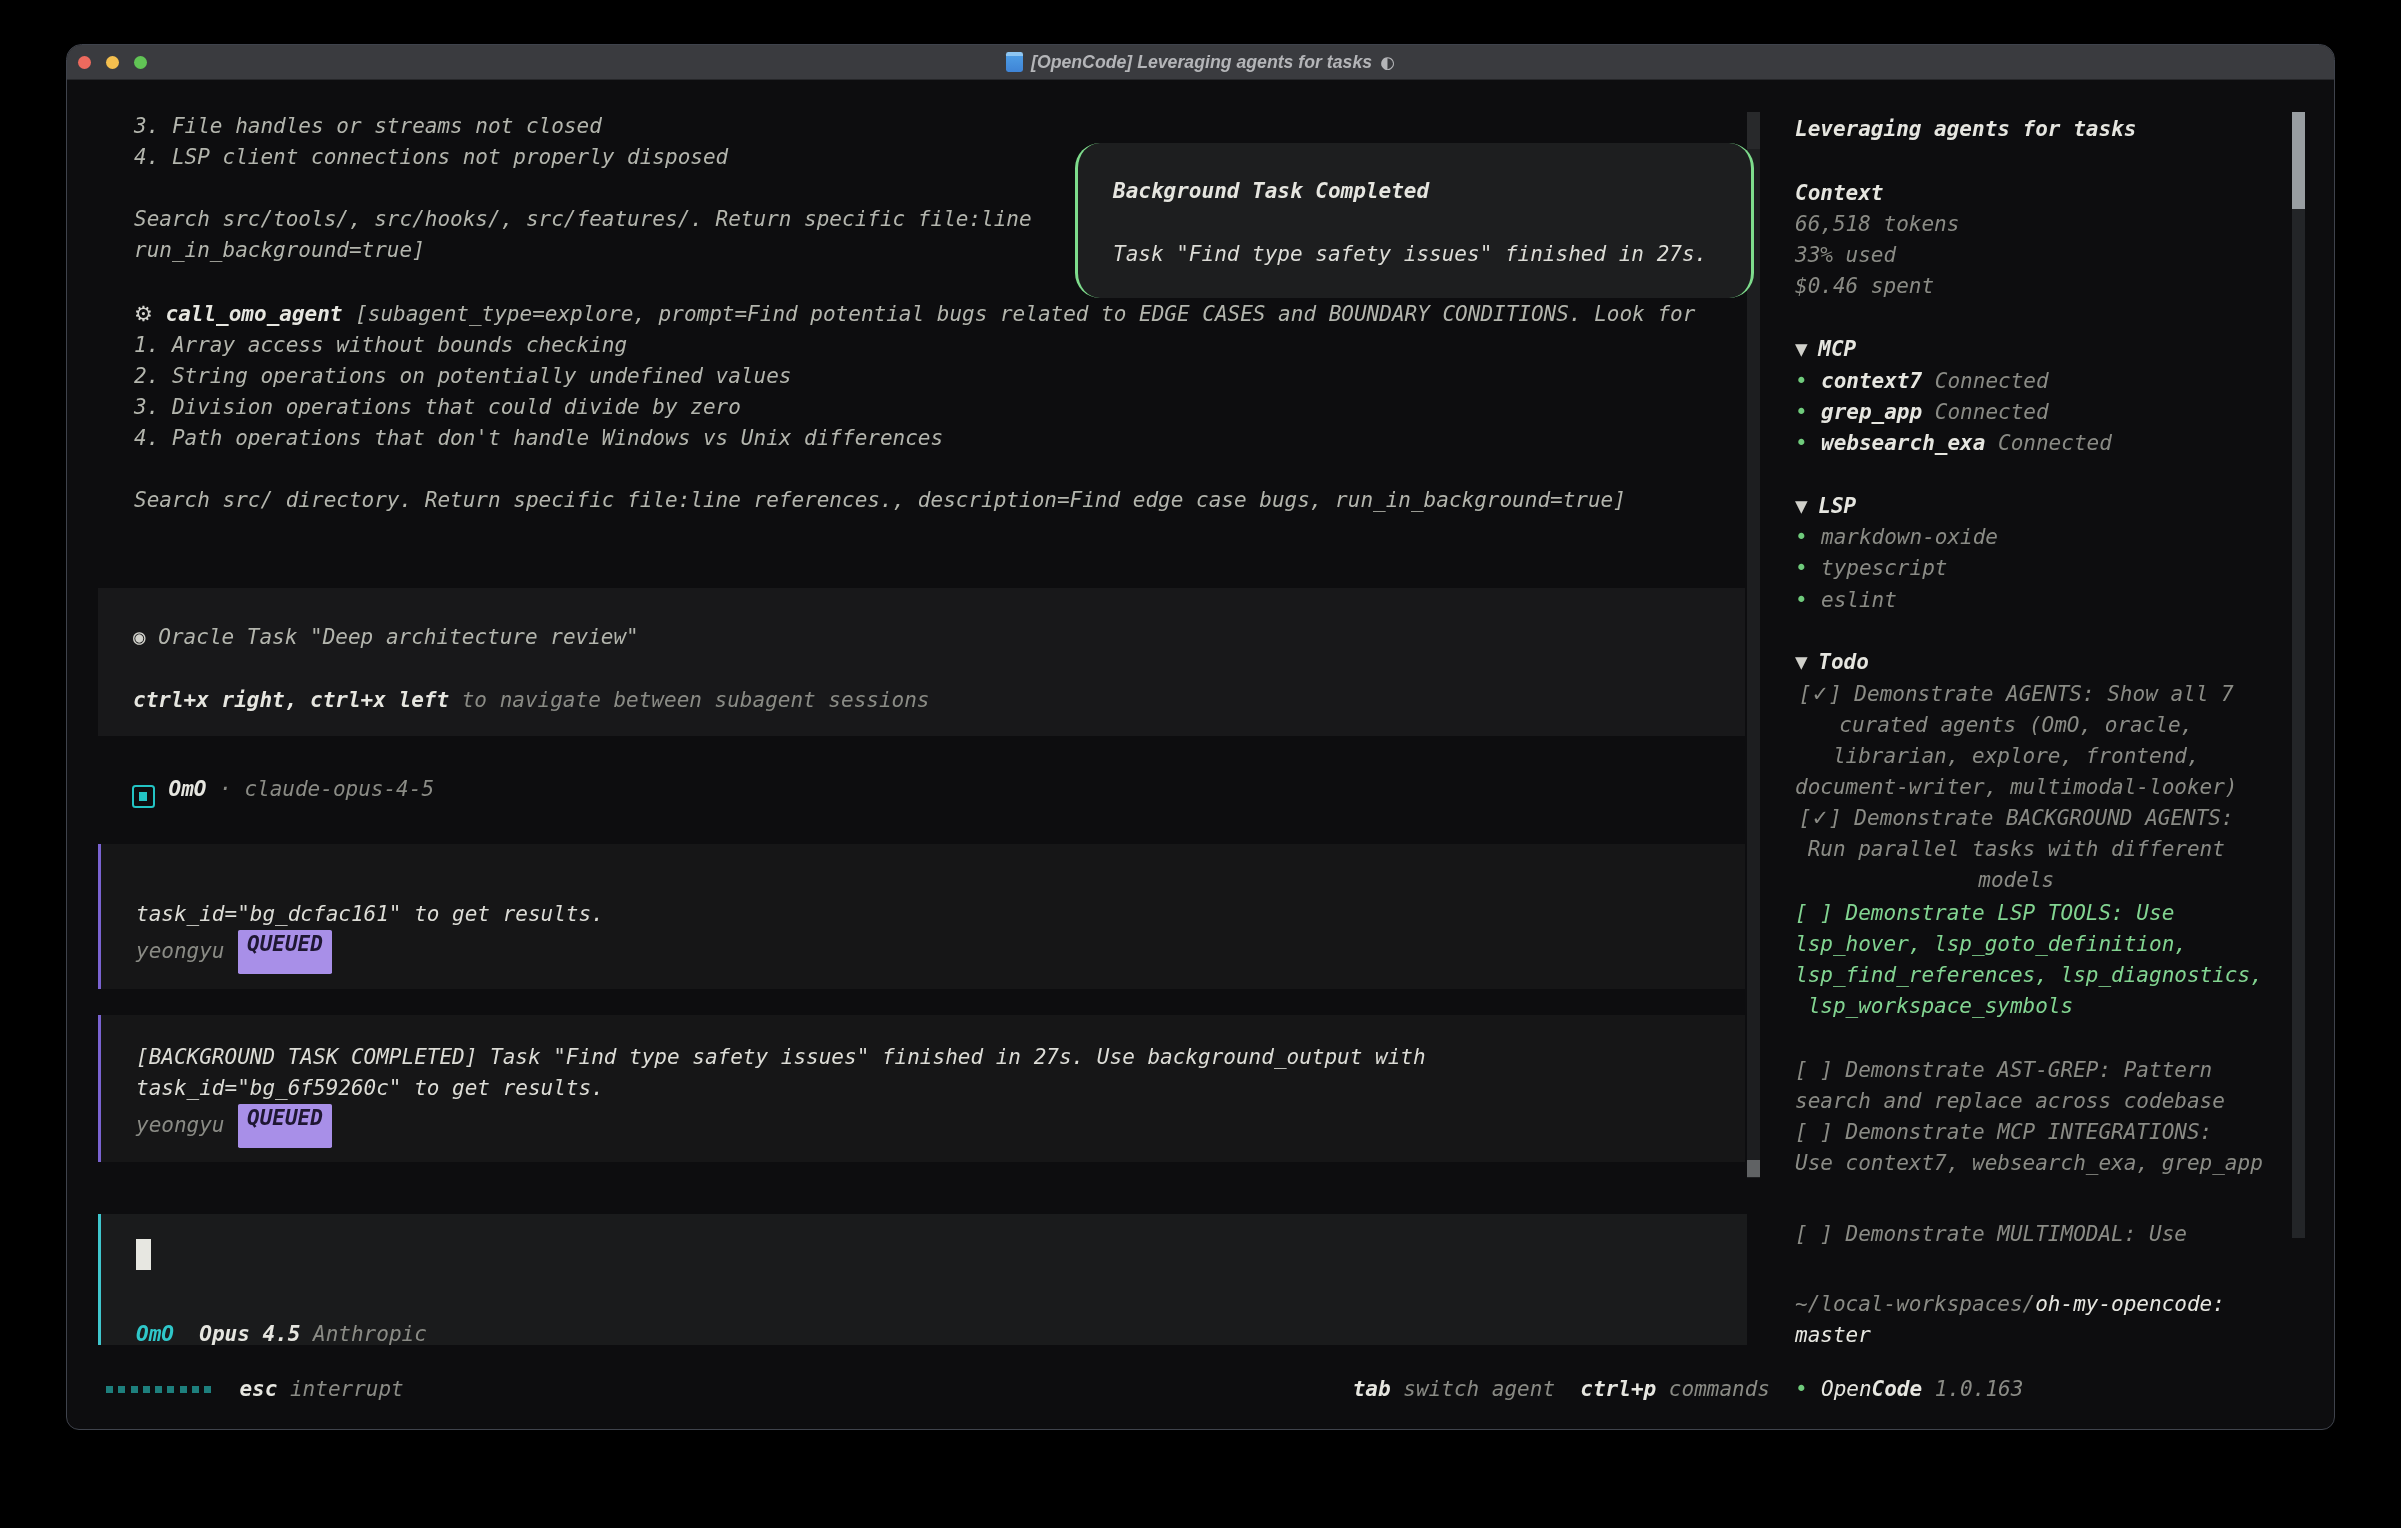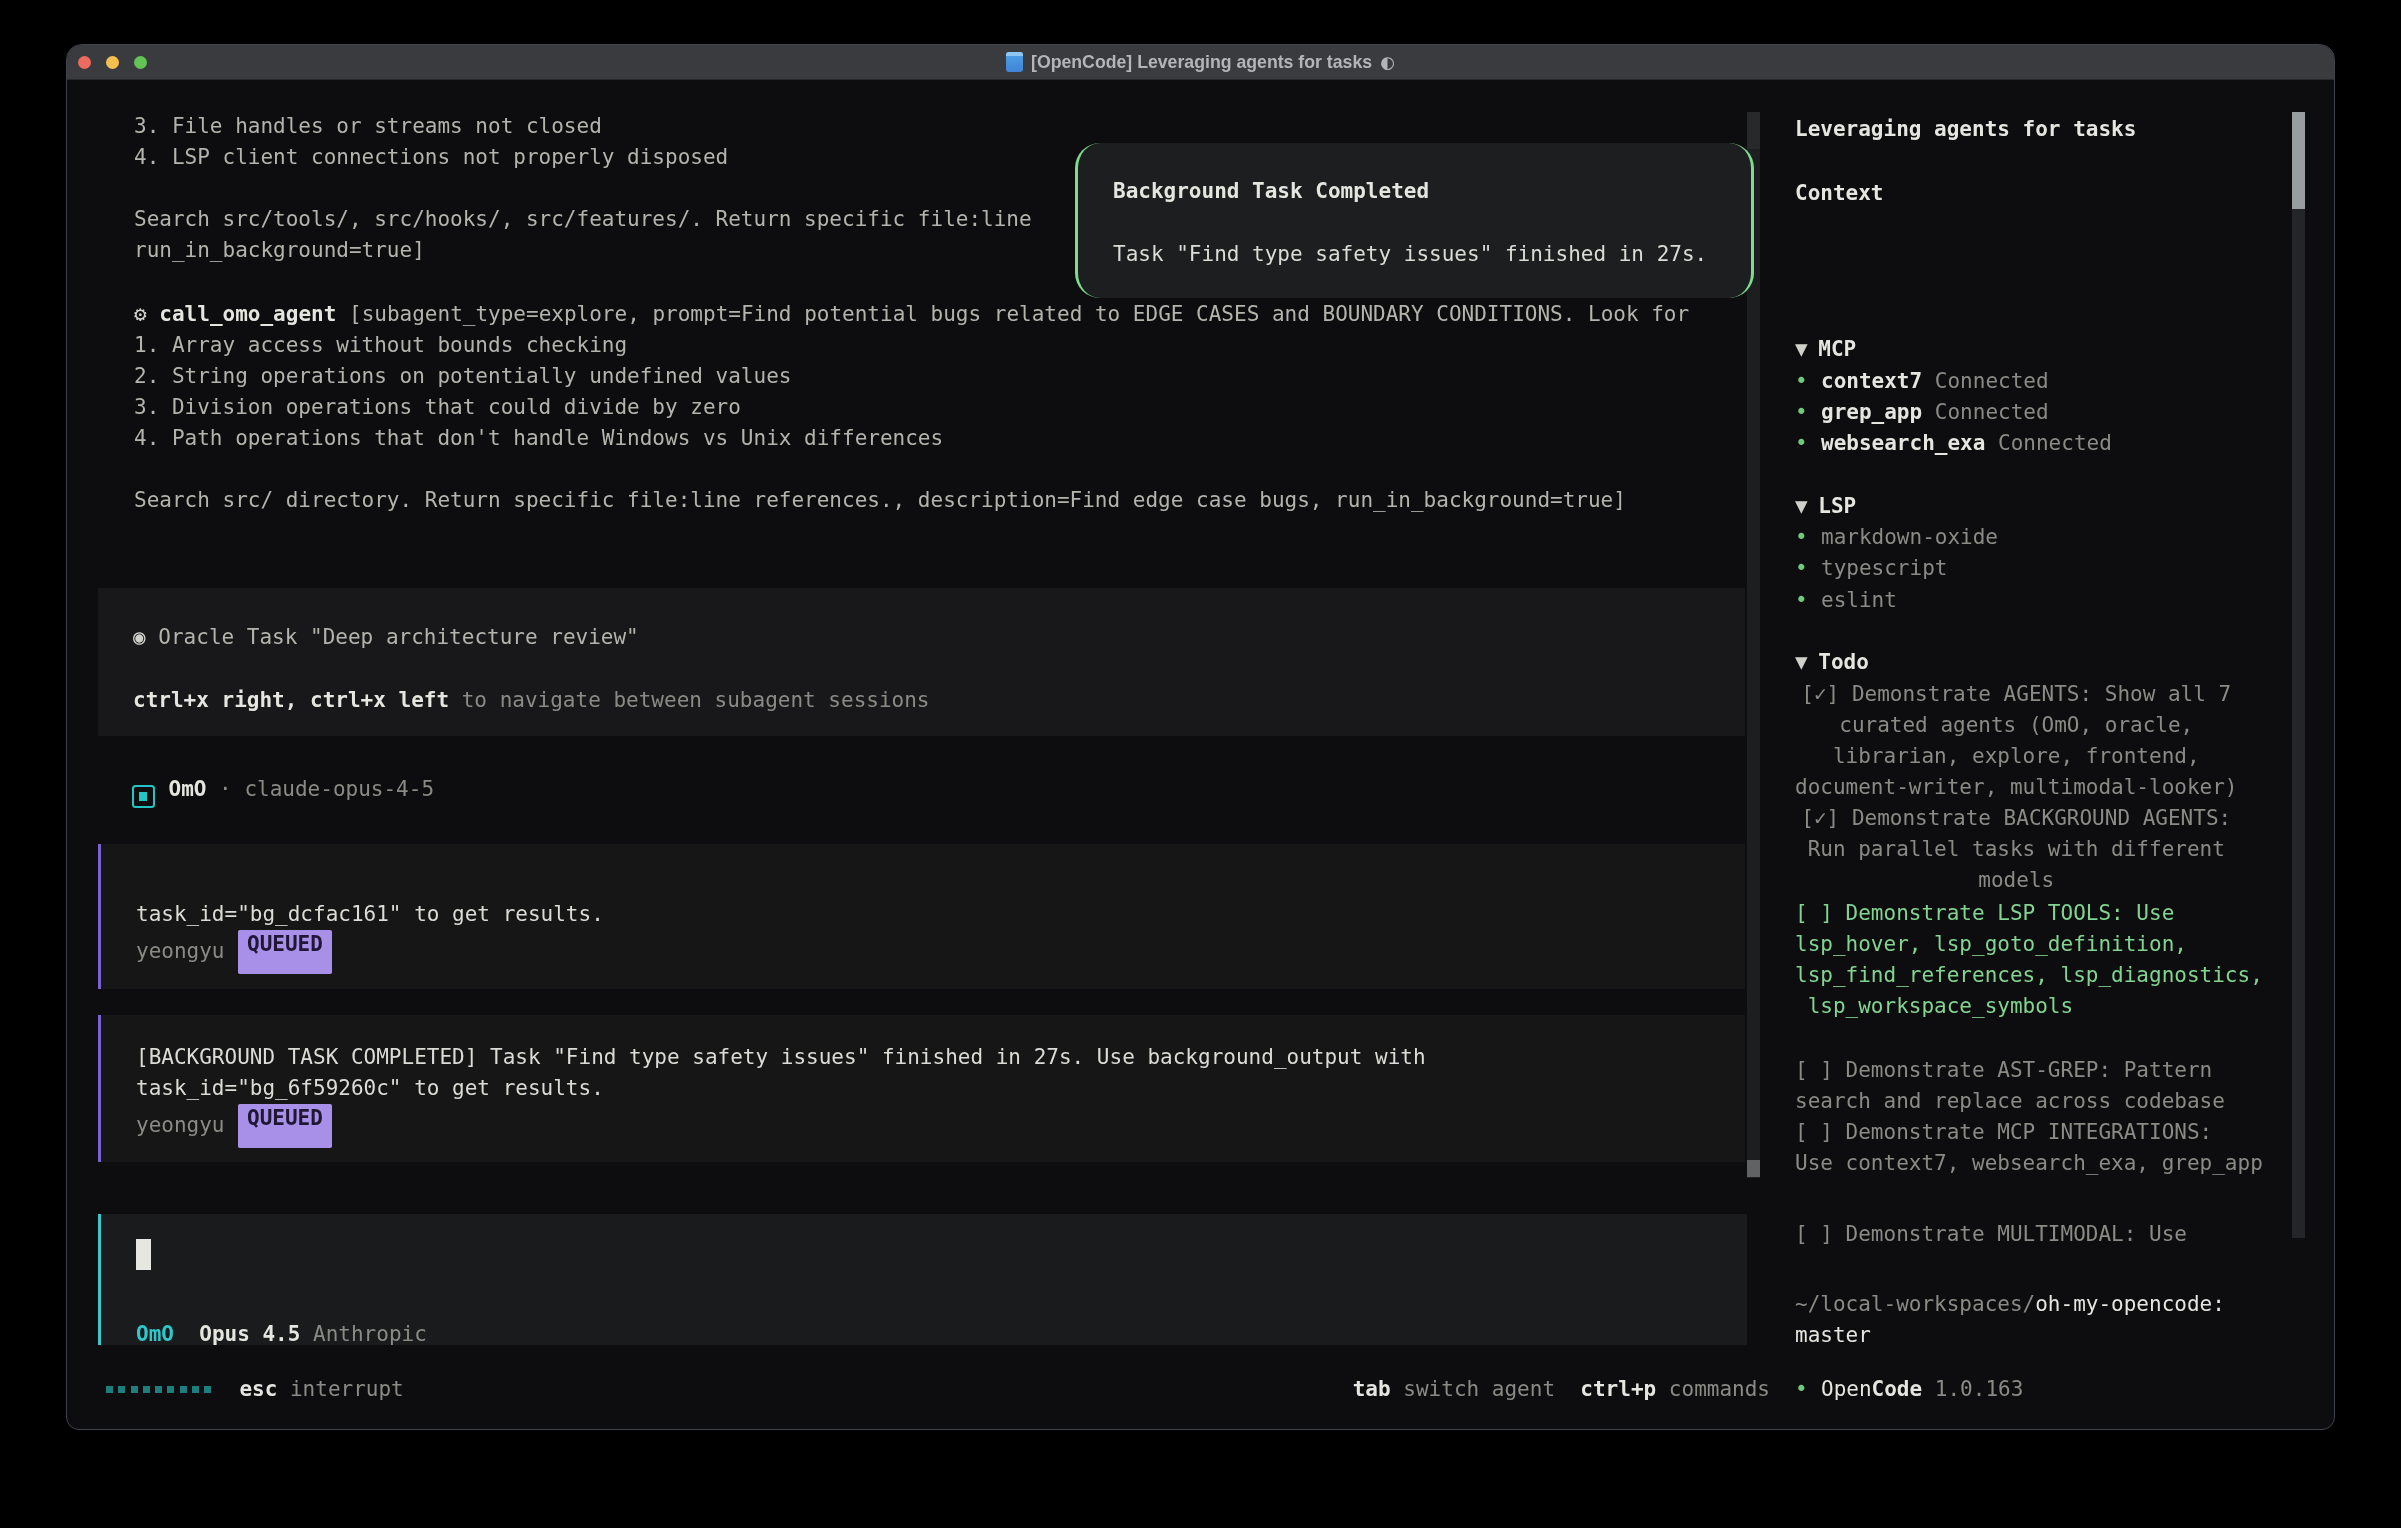--- a/index.html
+++ b/index.html
@@ -1,18 +1,18 @@
 <!DOCTYPE html>
 <html style="font-size:9.5px"><head>
 <meta charset="utf-8">
 <style>
   html,body{margin:0;padding:0;width:2401px;height:1528px;background:#000;overflow:hidden;}
   .mono{font-family:"DejaVu Sans Mono","DejaVu Sans",monospace;font-size:21px;color:#b3b5ad;}
   .window{position:absolute;left:66px;top:44px;width:2269px;height:1386px;background:#0d0d0f;
-          border:1.2px solid #3f434c;border-radius:15.4px 15.4px 13px 13px;box-sizing:border-box;overflow:hidden;}
+          border:1.2px solid #3f434c;border-radius:15.4px 15.4px 13px 13px;box-sizing:border-box;overflow:hidden;font-style:italic;}
   .titlebar{position:absolute;left:0;top:0;right:0;height:34px;background:#3a3b3f;border-bottom:0.6px solid #27282b;
             display:flex;align-items:center;justify-content:center;font-family:"Liberation Sans",sans-serif;}
   .traffic{position:absolute;left:10.6px;top:10.6px;display:flex;gap:15.4px;}
   .tl{width:13px;height:13px;border-radius:50%;}
   .tl.red{background:#ed6a5e;} .tl.yellow{background:#f4bf4f;} .tl.green{background:#61c455;}
   .titlewrap{display:flex;align-items:center;gap:8.3px;color:#b4b5b8;font-weight:bold;font-size:17.7px;}
   .docicon{width:16.5px;height:20px;border-radius:2.4px;background:linear-gradient(180deg,#8ec6f2 0%,#8ec6f2 18%,#4d9ce4 18%,#3f84d6 100%);}
   .halficon{font-family:"DejaVu Sans",sans-serif;font-size:16.5px;color:#b4b5b8;font-weight:normal;}
   .content{position:absolute;left:0;top:34px;right:0;bottom:0;padding-left:32px;}
   .tline{height:31px;line-height:31px;white-space:pre;}
@@ -113,20 +113,25 @@
     </div>
 
     <div class="abs" style="left:1680px;top:32.5px;width:13px;height:1066px;background:#1d1e20;">
       <div style="position:absolute;left:0;top:0;width:13px;height:37px;background:#28292b;"></div>
       <div style="position:absolute;left:0;top:1048px;width:13px;height:17.7px;background:#606264;"></div>
     </div>
 
     <div class="abs tline bright" style="left:1728px;top:35px;">Leveraging agents for tasks</div>
 
     <div class="abs tline bright" style="left:1728px;top:99px;">Context</div>
+    <div class="abs dim" style="left:1728px;top:130px;">
+        <div class="tline">66,518 tokens</div>
+        <div class="tline">33% used</div>
+        <div class="tline">$0.46 spent</div>
+      </div>
 
     <div class="abs tline" style="left:1728px;top:255px;"><span class="tri">▼</span><span class="bright">MCP</span></div>
     <div class="abs tline" style="left:1728px;top:287px;"><span class="bullet">•</span><span class="bright">context7</span><span> </span><span class="dim">Connected</span></div>
     <div class="abs tline" style="left:1728px;top:318px;"><span class="bullet">•</span><span class="bright">grep_app</span><span> </span><span class="dim">Connected</span></div>
     <div class="abs tline" style="left:1728px;top:349px;"><span class="bullet">•</span><span class="bright">websearch_exa</span><span> </span><span class="dim">Connected</span></div>
 
     <div class="abs tline" style="left:1728px;top:412px;"><span class="tri">▼</span><span class="bright">LSP</span></div>
     <div class="abs tline" style="left:1728px;top:443px;"><span class="bullet">•</span><span class="dim">markdown-oxide</span></div>
     <div class="abs tline" style="left:1728px;top:474px;"><span class="bullet">•</span><span class="dim">typescript</span></div>
     <div class="abs tline" style="left:1728px;top:506px;"><span class="bullet">•</span><span class="dim">eslint</span></div>

